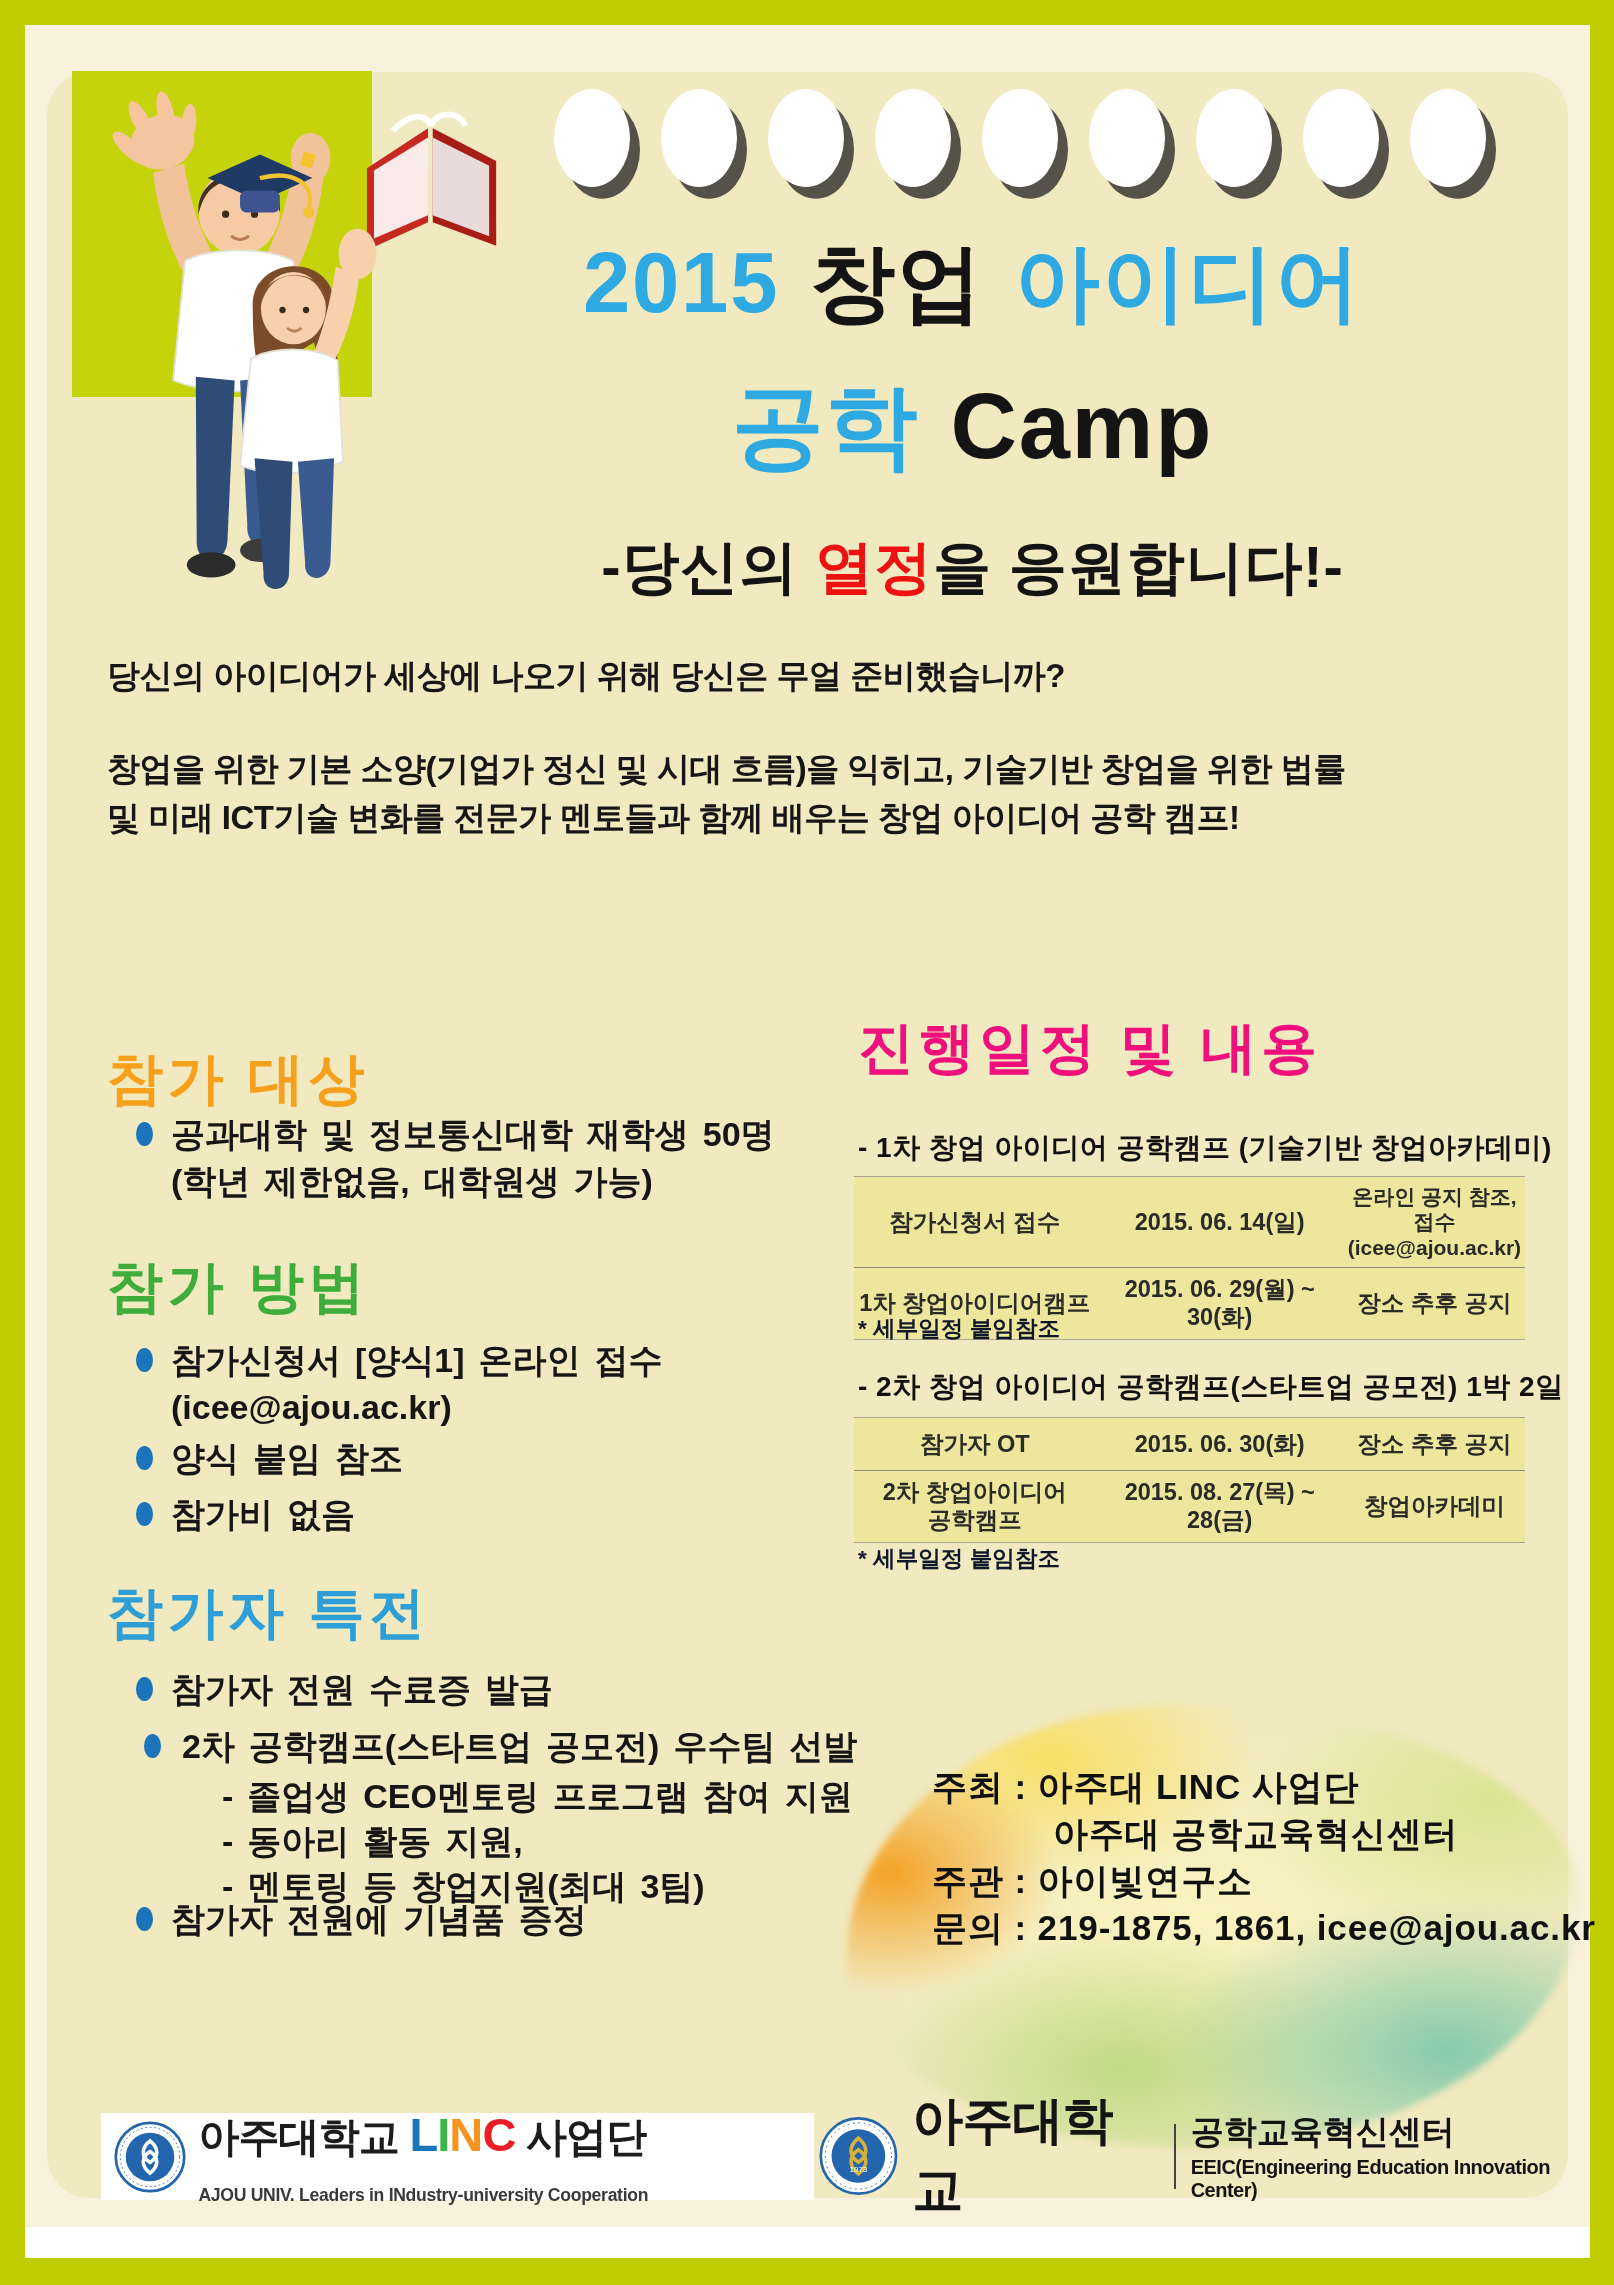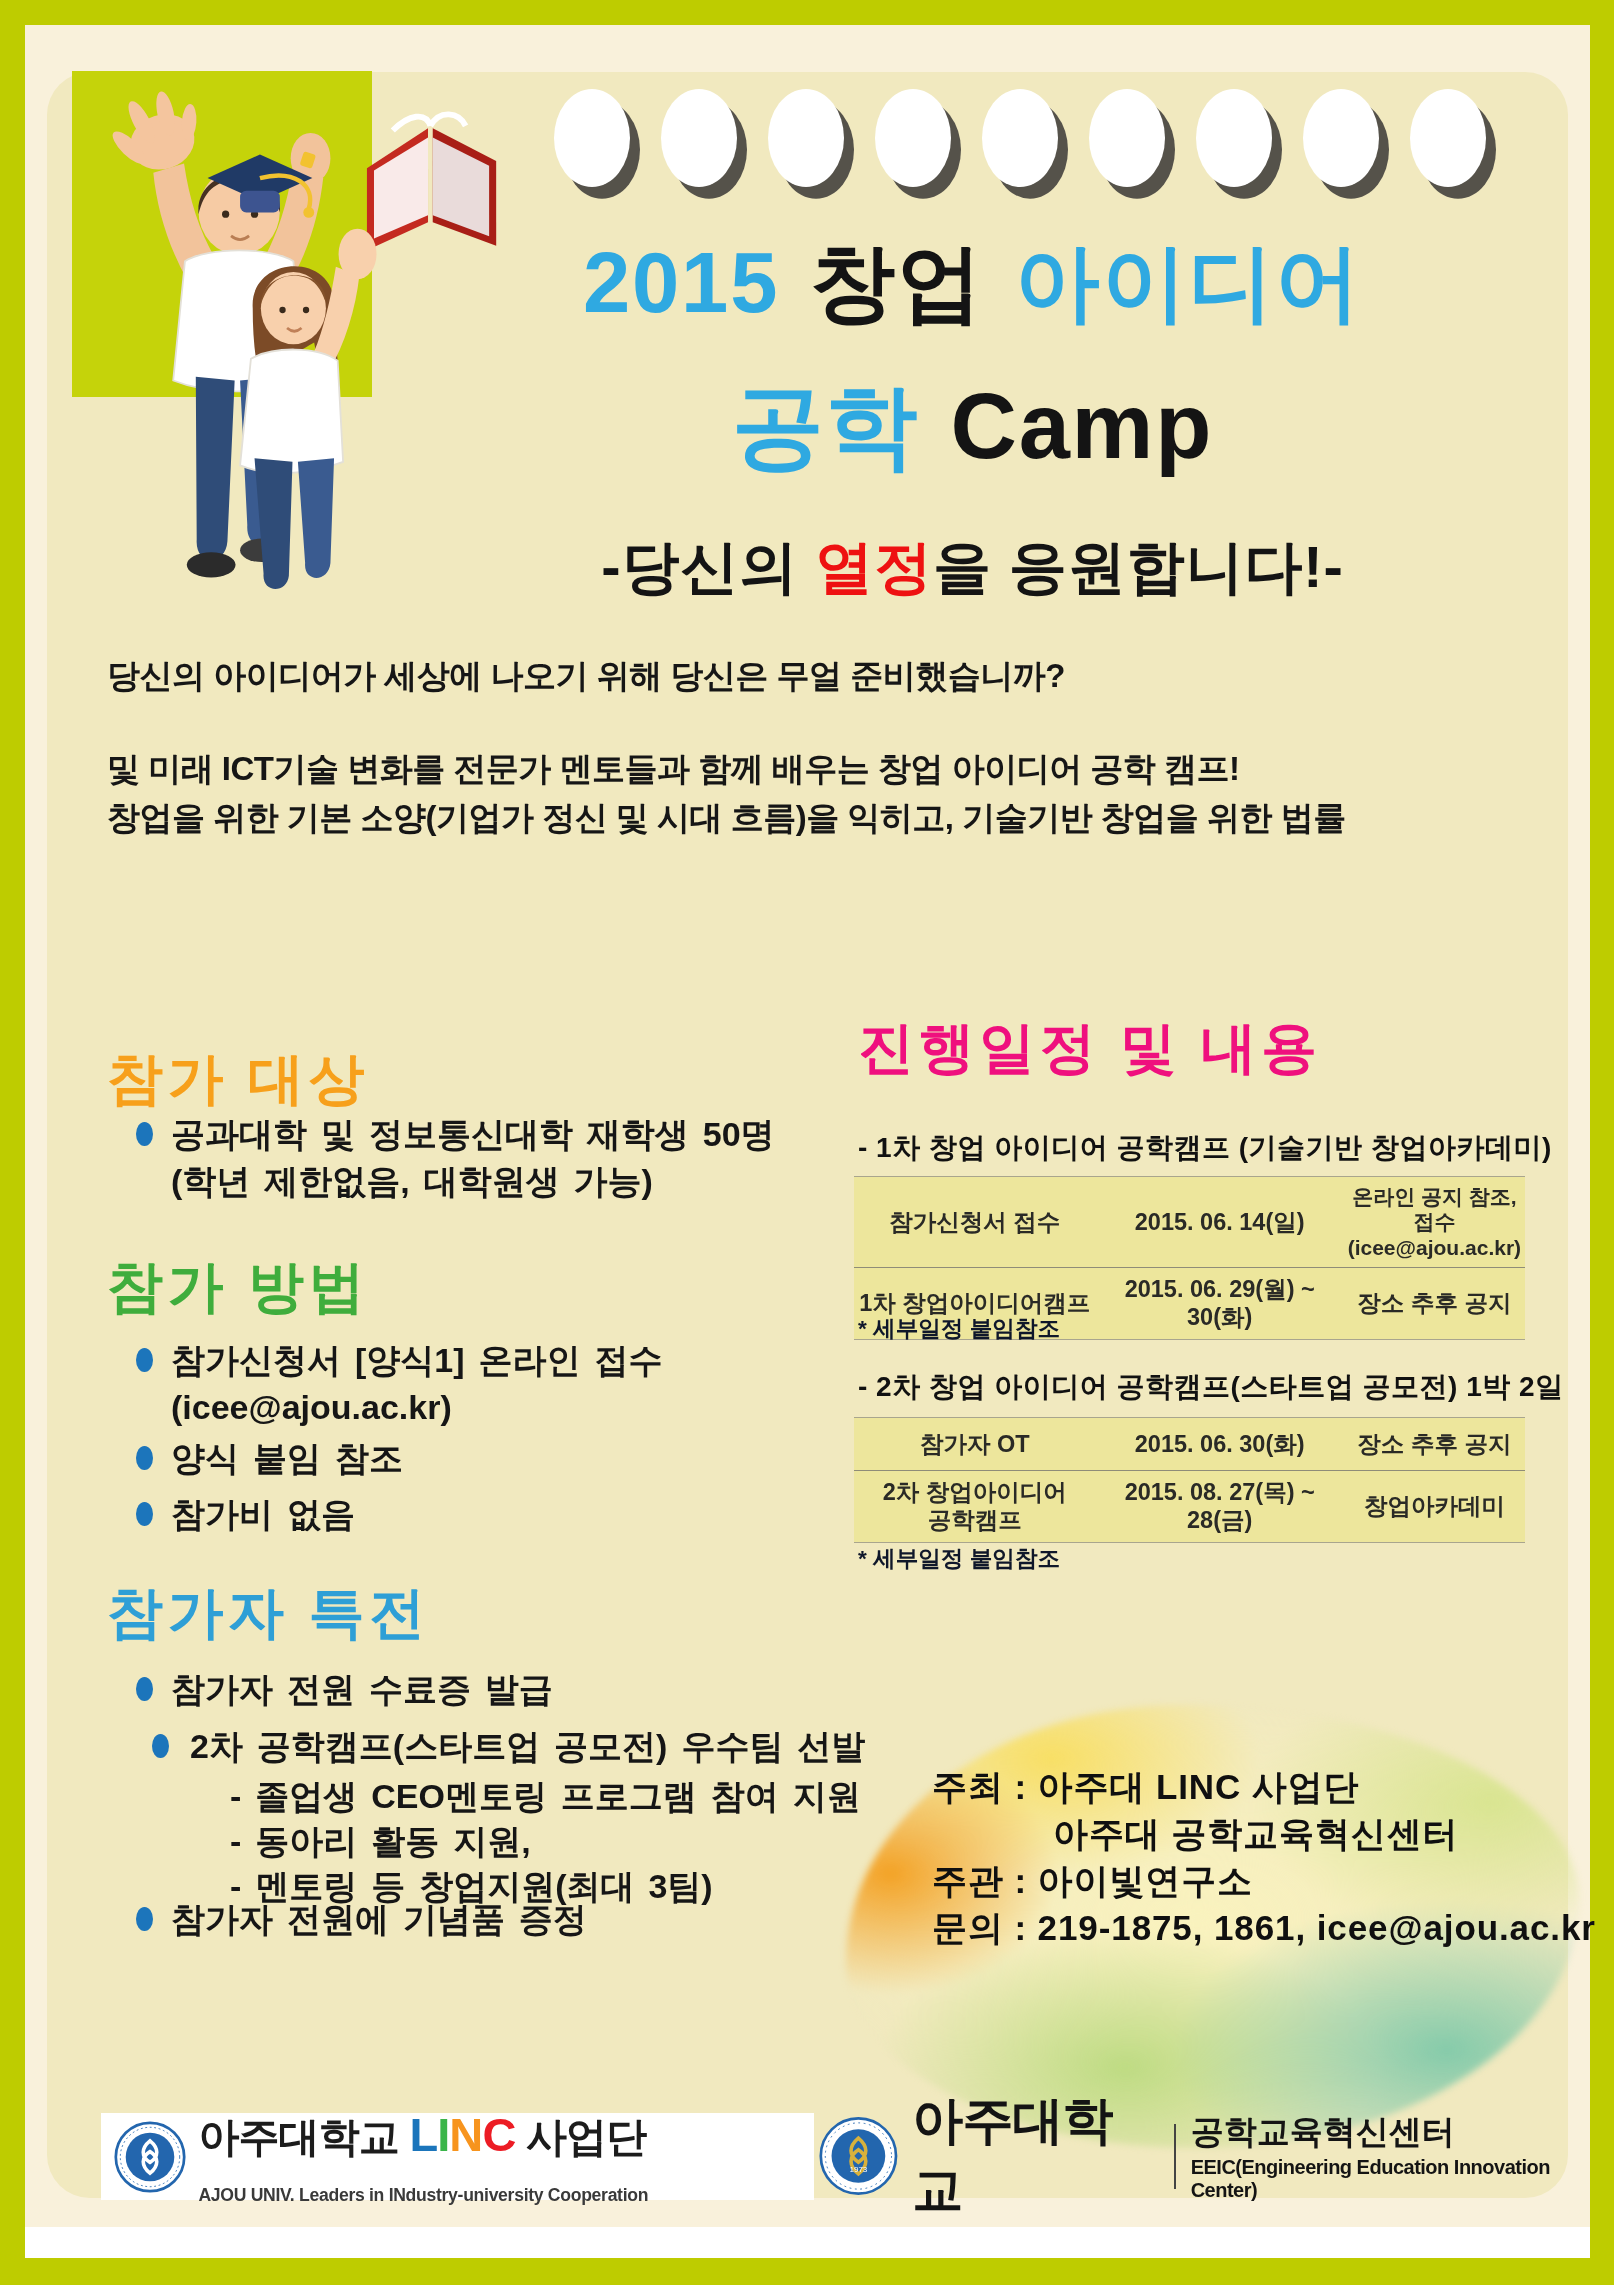--- a/index.html
+++ b/index.html
@@ -179,22 +179,22 @@
     <div class="t2">
       <span class="blue">공학</span><span class="tsp"></span><span class="dark">Camp</span>
     </div>
     <div class="subtitle">
       <span>-당신의 </span><span class="red">열정</span><span>을 응원합니다!-</span>
     </div>
   </div>
 
   <div class="intro">
     <div class="p1">당신의 아이디어가 세상에 나오기 위해 당신은 무얼 준비했습니까?</div>
+    <div>창업을 위한 기본 소양(기업가 정신 및 시대 흐름)을 익히고, 기술기반 창업을 위한 법률</div>
     <div>및 미래 ICT기술 변화를 전문가 멘토들과 함께 배우는 창업 아이디어 공학 캠프!</div>
-    <div>창업을 위한 기본 소양(기업가 정신 및 시대 흐름)을 익히고, 기술기반 창업을 위한 법률</div>
   </div>
 
   <div class="sec-h h-orange" style="left:107px; top:1042px;">참가 대상</div>
   <div class="bullet" style="left:136px; top:1111px;">
     <span class="dot"></span>
     <span>
       <span style="display:block">공과대학 및 정보통신대학 재학생 50명</span>
       <span style="display:block">(학년 제한없음, 대학원생 가능)</span>
     </span>
   </div>
@@ -214,21 +214,21 @@
   <div class="bullet" style="left:136px; top:1491px;">
     <span class="dot"></span>
     <span>참가비 없음</span>
   </div>
 
   <div class="sec-h h-blue" style="left:107px; top:1576px;">참가자 특전</div>
   <div class="bullet" style="left:136px; top:1666px;">
     <span class="dot"></span>
     <span>참가자 전원 수료증 발급</span>
   </div>
-  <div class="bullet" style="left:152px; top:1723px;gap:21px;">
+  <div class="bullet" style="left:144px; top:1723px;gap:21px;">
     <span class="dot"></span>
     <span>
       <span style="display:block">2차 공학캠프(스타트업 공모전) 우수팀 선발</span>
       <span class="sublines" style="display:block">
         <div>- 졸업생 CEO멘토링 프로그램 참여 지원</div>
         <div>- 동아리 활동 지원,</div>
         <div>- 멘토링 등 창업지원(최대 3팀)</div>
       </span>
     </span>
   </div>

